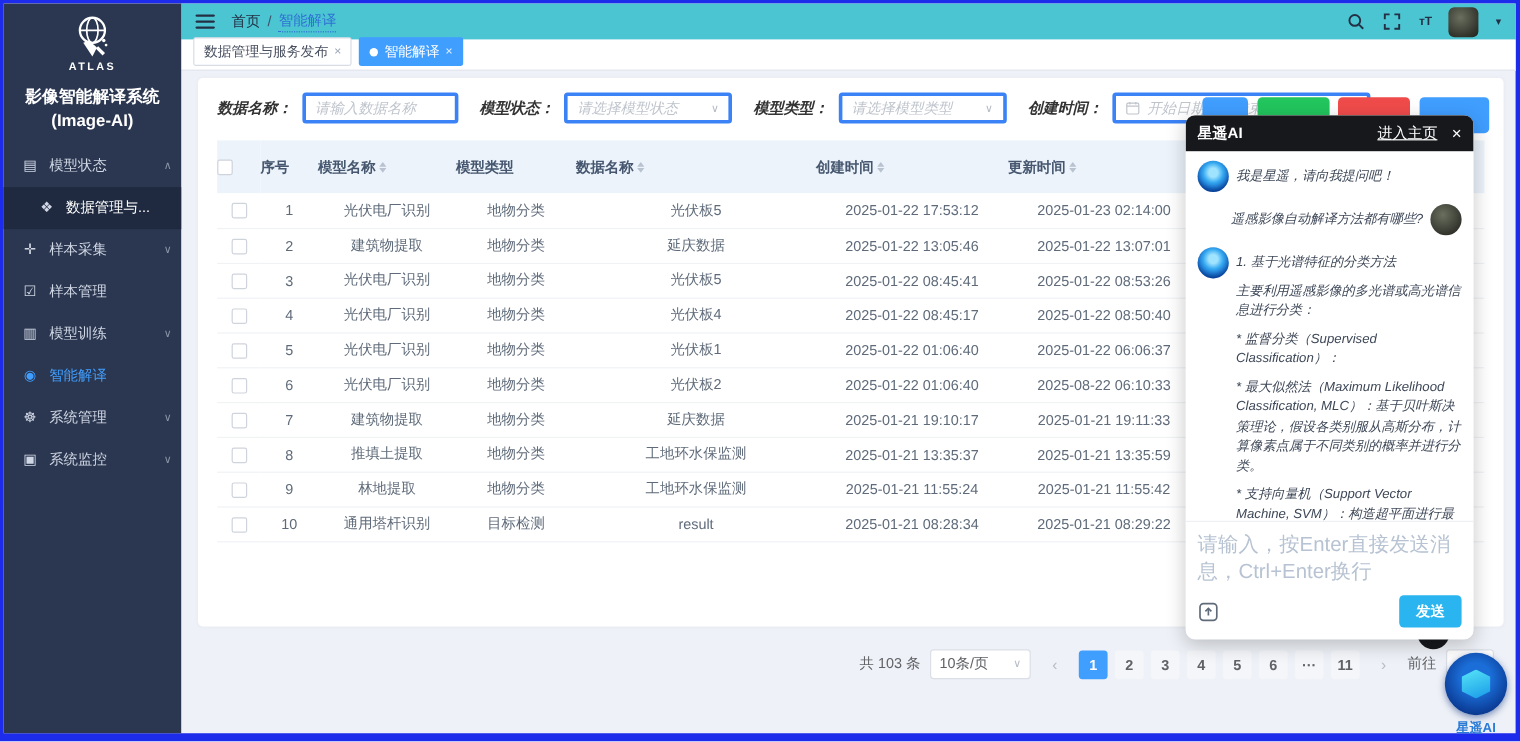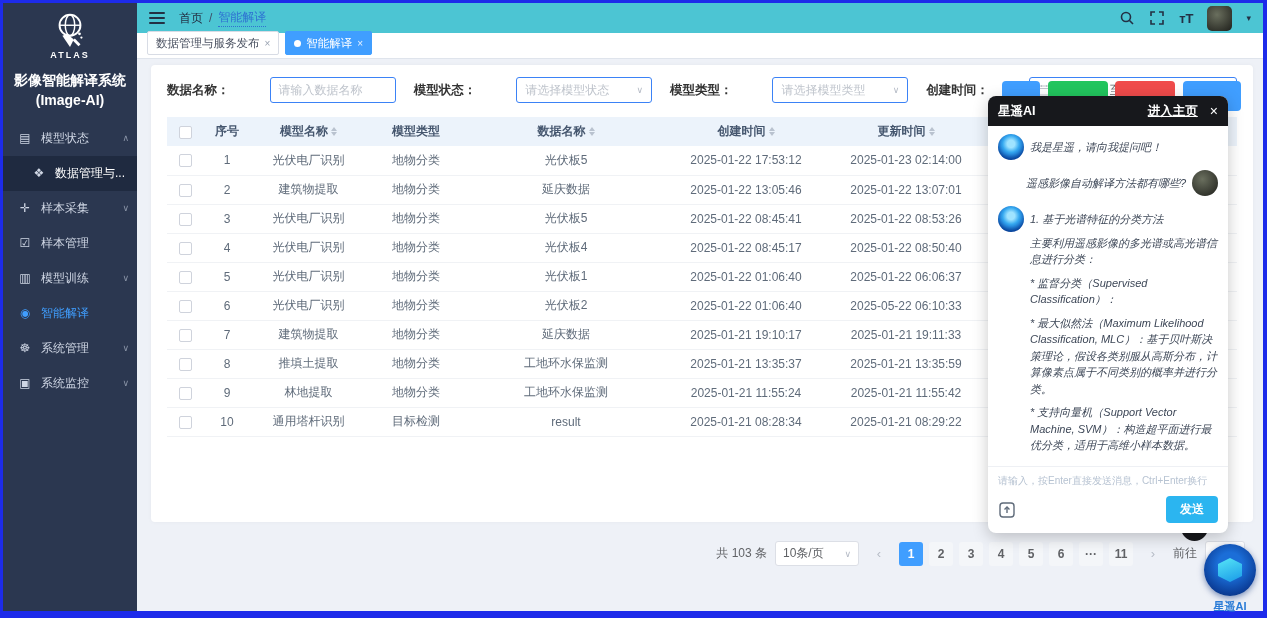--- a/index.html
+++ b/index.html
@@ -1,21 +1,21 @@
 <!DOCTYPE html>
 <html><head>
 <meta charset="utf-8">
 <style>
   * { margin:0; padding:0; box-sizing:border-box; }
   html,body { width:1267px; height:618px; overflow:hidden; }
   body { font-family:"Liberation Sans","DejaVu Sans",sans-serif; background:#fff; }
   .frame { position:relative; width:1267px; height:618px; border:3px solid #1d2bea; border-bottom-width:7px; border-right-width:4px; background:#eef1f7; display:flex; }
 
   
-  .sidebar { width:134px; background:#2b3750; color:#fff; flex-shrink:0; display:flex; flex-direction:column; z-index:2; }
+  .sidebar { width:148px; background:#2b3750; color:#fff; flex-shrink:0; display:flex; flex-direction:column; z-index:2; }
   .logo-wrap { padding:8px 0 2px; display:flex; flex-direction:column; align-items:center; }
   .logo-globe { width:38px; height:38px; }
   .logo-text { font-size:9px; font-weight:bold; letter-spacing:2px; margin-top:1px; }
   .sys-title { text-align:center; font-weight:bold; font-size:14px; line-height:1.45; padding:8px 2px 10px; }
   .menu { flex:1; font-size:12px; }
   .menu-item { display:flex; align-items:center; height:35px; padding:0 8px 0 14px; color:#cfd6e4; cursor:pointer; }
   .menu-item .mi-icon { width:16px; margin-right:8px; font-size:12px; text-align:center; color:#cfd6e4; }
   .menu-item .mi-label { flex:1; white-space:nowrap; overflow:hidden; }
   .menu-item .mi-arrow { font-size:9px; color:#8b95a8; }
   .menu-item.sub { background:#1f2a40; padding-left:28px; color:#fff; }
@@ -24,49 +24,49 @@
   
   .main { flex:1; display:flex; flex-direction:column; min-width:0; }
   .topbar { height:30px; background:#4cc5d3; display:flex; align-items:center; padding:0 12px; color:#233044; }
   .hamb { width:16px; height:12px; display:flex; flex-direction:column; justify-content:space-between; margin-right:14px; cursor:pointer; }
   .hamb i { display:block; height:2px; background:#233044; border-radius:1px; }
   .crumb { font-size:12px; display:flex; align-items:center; gap:6px; }
   .crumb .sep { color:#3d5068; }
   .crumb .cur { color:#2e72d2; border-bottom:1px dotted #2e72d2; cursor:pointer; }
   .topbar-right { margin-left:auto; display:flex; align-items:center; gap:14px; }
   .tb-icon { width:16px; height:16px; cursor:pointer; }
-  .tb-font { font-size:13px; font-weight:bold; cursor:pointer; }
+  .tb-font { font-size:10px; font-weight:bold; cursor:pointer; }
   .avatar-sq { width:25px; height:25px; border-radius:5px; background:radial-gradient(circle at 40% 35%,#6a6f5e,#34362e 70%,#1f201c); cursor:pointer; }
   .caret-dn { font-size:9px; color:#233044; cursor:pointer; }
 
   .tabsbar { height:26px; background:#fff; border-bottom:1px solid #dfe4ec; display:flex; align-items:flex-end; gap:6px; padding:0 0 0 10px; }
   .tag-tab { height:24px; margin-bottom:3px; display:flex; align-items:center; gap:5px; font-size:11.5px; padding:0 8px; border:1px solid #d8dce5; background:#fff; color:#495060; border-radius:2px; cursor:pointer; }
   .tag-tab .x { font-size:10px; color:#9aa3b2; }
   .tag-tab.active { background:#409eff; border-color:#409eff; color:#fff; }
   .tag-tab.active .dot { width:7px; height:7px; border-radius:50%; background:#fff; }
   .tag-tab.active .x { color:#e8f2ff; }
 
   .content { flex:1; padding:6px 10px 0 14px; position:relative; }
   .card { background:#fff; border-radius:4px; height:457px; padding:12px 16px 0; box-shadow:0 0 4px rgba(0,0,0,.04); }
 
   
-  .filters { display:flex; align-items:center; gap:8px; font-size:12.5px; color:#333; flex-wrap:nowrap; }
+  .filters { display:flex; align-items:center; gap:8px; font-size:12.5px; color:#333; flex-wrap:nowrap;font-style:italic; }
   .f-label { font-weight:bold; white-space:nowrap; margin-left:10px; }
   .f-label:first-child { margin-left:0; }
-  .f-input, .f-select, .f-date { height:26px; border:1px solid #3b82f6; border-radius:3px; background:#fff; display:flex; align-items:center; padding:0 8px; color:#bfc4cc; font-size:12px; cursor:text;margin-left:32px; }
+  .f-input, .f-select, .f-date { height:26px; border:3px solid #3b82f6; border-radius:3px; background:#fff; display:flex; align-items:center; padding:0 8px; color:#bfc4cc; font-size:12px; cursor:text; }
   .f-input { width:130px; }
   .f-select { width:140px; justify-content:space-between; cursor:pointer; }
   .f-select .arr { font-size:9px; color:#b3b9c4; }
   .f-date { width:215px; gap:6px; cursor:pointer; }
   .f-date .to { color:#606266; }
   .cal-icon { width:12px; height:12px; }
 
   
   .tbl { width:100%; border-collapse:collapse; margin-top:14px; font-size:12px; color:#5f6b7a; table-layout:fixed; }
-  .tbl th { background:#ecf3fb; color:#45566e; font-weight:bold; height:29px; text-align:center; white-space:nowrap; }
+  .tbl th { background:#ecf3fb; color:#45566e; font-weight:bold; height:44px; text-align:left; white-space:nowrap; }
   .tbl td { height:29px; text-align:center; border-bottom:1px solid #f0f2f5; white-space:nowrap; overflow:hidden; }
   .chk { display:inline-block; width:13px; height:13px; border:1px solid #cfd3dc; border-radius:2px; background:#fff; vertical-align:middle; cursor:pointer; }
   .carets { display:inline-flex; flex-direction:column; vertical-align:middle; margin-left:3px; gap:1px; }
   .carets i { width:0; height:0; border-left:3.5px solid transparent; border-right:3.5px solid transparent; display:block; cursor:pointer; }
   .carets .up { border-bottom:4px solid #b9c2cf; }
   .carets .dn { border-top:4px solid #b9c2cf; }
 
   
   .pager { position:absolute; right:18px; top:482px; display:flex; align-items:center; gap:8px; font-size:12px; color:#606266; }
   .ps-select { height:25px; width:84px; border:1px solid #dcdfe6; border-radius:3px; background:#fff; display:flex; align-items:center; justify-content:space-between; padding:0 7px; cursor:pointer; }
@@ -80,32 +80,32 @@
   
   .act-btn { position:absolute; height:26px; border-radius:4px; top:78px; z-index:3; cursor:pointer; }
 
   
   .dark-orb { position:absolute; left:1178px; top:511px; width:27px; height:27px; border-radius:50%; background:#17181c; z-index:4; }
 
   
   .chat { position:absolute; left:985px; top:93px; width:240px; height:437px; background:#fff; border-radius:8px; box-shadow:0 4px 16px rgba(0,0,0,.22); z-index:5; display:flex; flex-direction:column; overflow:hidden; }
   .chat-head { height:30px; background:#17181c; color:#fff; display:flex; align-items:center; padding:0 10px; font-size:12.5px; flex-shrink:0; }
   .chat-title { font-weight:bold; }
-  .chat-home { margin-left:auto; font-weight:bold; text-decoration:underline; cursor:pointer; }
+  .chat-home { margin-left:auto; font-weight:normal; text-decoration:underline; cursor:pointer; }
   .chat-close { margin-left:12px; font-size:14px; cursor:pointer; }
   .chat-msgs { flex:1; padding:8px 10px 0; overflow:hidden; font-size:11px; color:#3d4757; line-height:1.5; }
   .msg { display:flex; gap:6px; margin-bottom:10px; }
   .bot-av { width:26px; height:26px; border-radius:50%; flex-shrink:0; background:radial-gradient(circle at 50% 38%,#9fe3ff 0 18%,#36a9f0 40%,#0b57c8 75%,#063a8e); box-shadow:inset 0 -3px 4px rgba(0,0,0,.25); }
   .bot-av::after { content:""; }
   .user-av { width:26px; height:26px; border-radius:50%; flex-shrink:0; background:radial-gradient(circle at 40% 35%,#6a6f5e,#34362e 70%,#1f201c); }
   .msg.user { justify-content:flex-end; }
   .msg-text { padding-top:5px;font-style:italic; }
   .chat-long p { margin-bottom:7px; }
   .chat-divider { border-top:1px solid #eef0f4; margin:0 0 0; }
-  .chat-input-ph { padding:7px 10px 0; font-size:10px; color:#b7c3d2; cursor:text; }
+  .chat-input-ph { padding:7px 10px 0; font-size:17px; color:#b7c3d2; cursor:text; }
   .chat-foot { display:flex; align-items:center; padding:8px 10px 10px; margin-top:auto; }
   .upload-icon { width:18px; height:18px; cursor:pointer; }
   .send-btn { margin-left:auto; background:#2bb5f0; color:#fff; font-size:12px; font-weight:bold; border:none; border-radius:4px; padding:5px 14px; cursor:pointer; }
 
   
   .float-ai { position:absolute; left:1198px; top:541px; width:58px; text-align:center; z-index:6; cursor:pointer; }
   .fa-circle { width:52px; height:52px; margin:0 auto; border-radius:50%; background:radial-gradient(circle at 50% 40%,#1b6ed8 0 30%,#0c3f9a 70%,#062861); box-shadow:0 2px 6px rgba(0,40,120,.5); display:flex; align-items:center; justify-content:center; }
   .fa-cube { width:24px; height:24px; background:linear-gradient(160deg,#57e6f7,#1899e8); clip-path:polygon(50% 0,100% 25%,100% 75%,50% 100%,0 75%,0 25%); box-shadow:0 0 6px #35c8f5; }
   .fa-label { font-size:11px; color:#2a7bd6; font-weight:bold; margin-top:3px; }
 </style>
@@ -338,21 +338,21 @@
                 <td>atlasAI2024</td>
               </tr>
 
               <tr>
                 <td><span class="chk"></span></td>
                 <td>6</td>
                 <td>光伏电厂识别</td>
                 <td>地物分类</td>
                 <td>光伏板2</td>
                 <td>2025-01-22 01:06:40</td>
-                <td>2025-05-22 06:10:33</td>
+                <td>2025-08-22 06:10:33</td>
                 <td>atlasAI2024</td>
               </tr>
 
               <tr>
                 <td><span class="chk"></span></td>
                 <td>7</td>
                 <td>建筑物提取</td>
                 <td>地物分类</td>
                 <td>延庆数据</td>
                 <td>2025-01-21 19:10:17</td>

